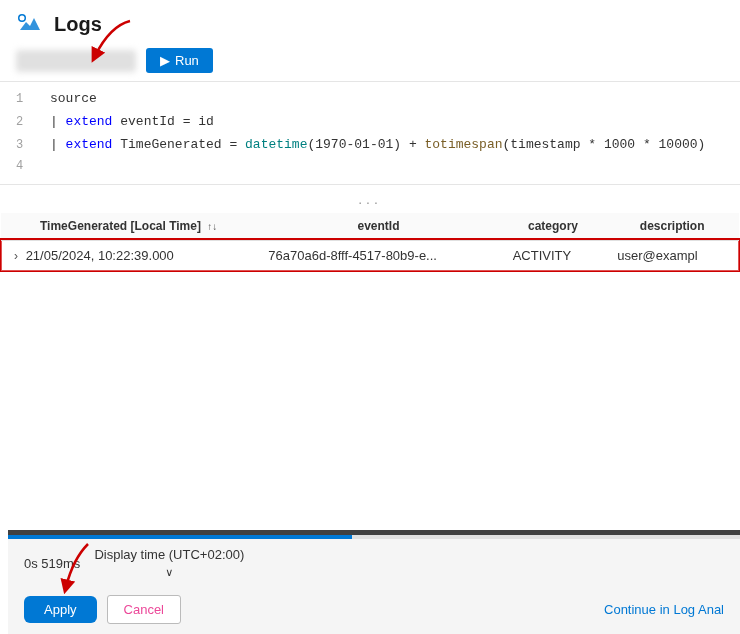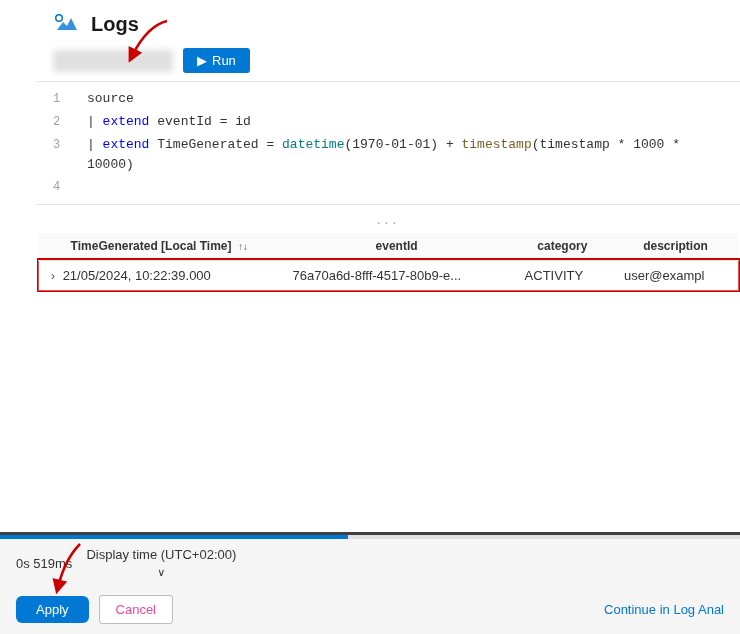--- a/index.html
+++ b/index.html
@@ -150,24 +150,24 @@
       position: relative;
     }
 
     
     .spacer { flex: 1; }
 
     
     .bottom-bar {
       position: absolute;
       bottom: 0;
-      left: 0;
+      left: 8px;
       right: 0;
       background: #f5f5f5;
-      border-top: 3px solid #404040;
+      border-top: 5px solid #404040;
     }
     .progress-bar-container {
       height: 4px;
       background: #e0e0e0;
       position: relative;
     }
     .progress-bar-fill {
       height: 100%;
       background: #0078d4;
       width: 47%;
@@ -232,21 +232,20 @@
     
     .arrow-svg {
       position: absolute;
       pointer-events: none;
     }
 
     .main-content {
       height: calc(634px - 0px);
       display: flex;
       flex-direction: column;
-      padding-left: 37px;
     }
   </style>
 </head>
 <body>
 
 <div class="main-content">
 
   <div class="header">
 
     <svg class="app-icon" viewBox="0 0 28 28" xmlns="http://www.w3.org/2000/svg">
@@ -282,21 +281,21 @@
     </div>
     <div class="code-line">
       <span class="line-num">2</span>
       <span class="code-content">
         | <span class="kw-blue">extend</span> eventId = id
       </span>
     </div>
     <div class="code-line">
       <span class="line-num">3</span>
       <span class="code-content">
-        | <span class="kw-blue">extend</span> TimeGenerated = <span class="kw-teal">datetime</span>(1970-01-01) + <span class="kw-func">timestamp</span>(timestamp * 1000 * 10000)
+        | <span class="kw-blue">extend</span> TimeGenerated = <span class="kw-teal">datetime</span>(1970-01-01) + <span class="kw-func">totimespan</span>(timestamp * 1000 * 10000)
       </span>
     </div>
     <div class="code-line">
       <span class="line-num">4</span>
     </div>
   </div>
 
   <div class="divider-dots">...</div>
 
   <div class="table-wrapper">

